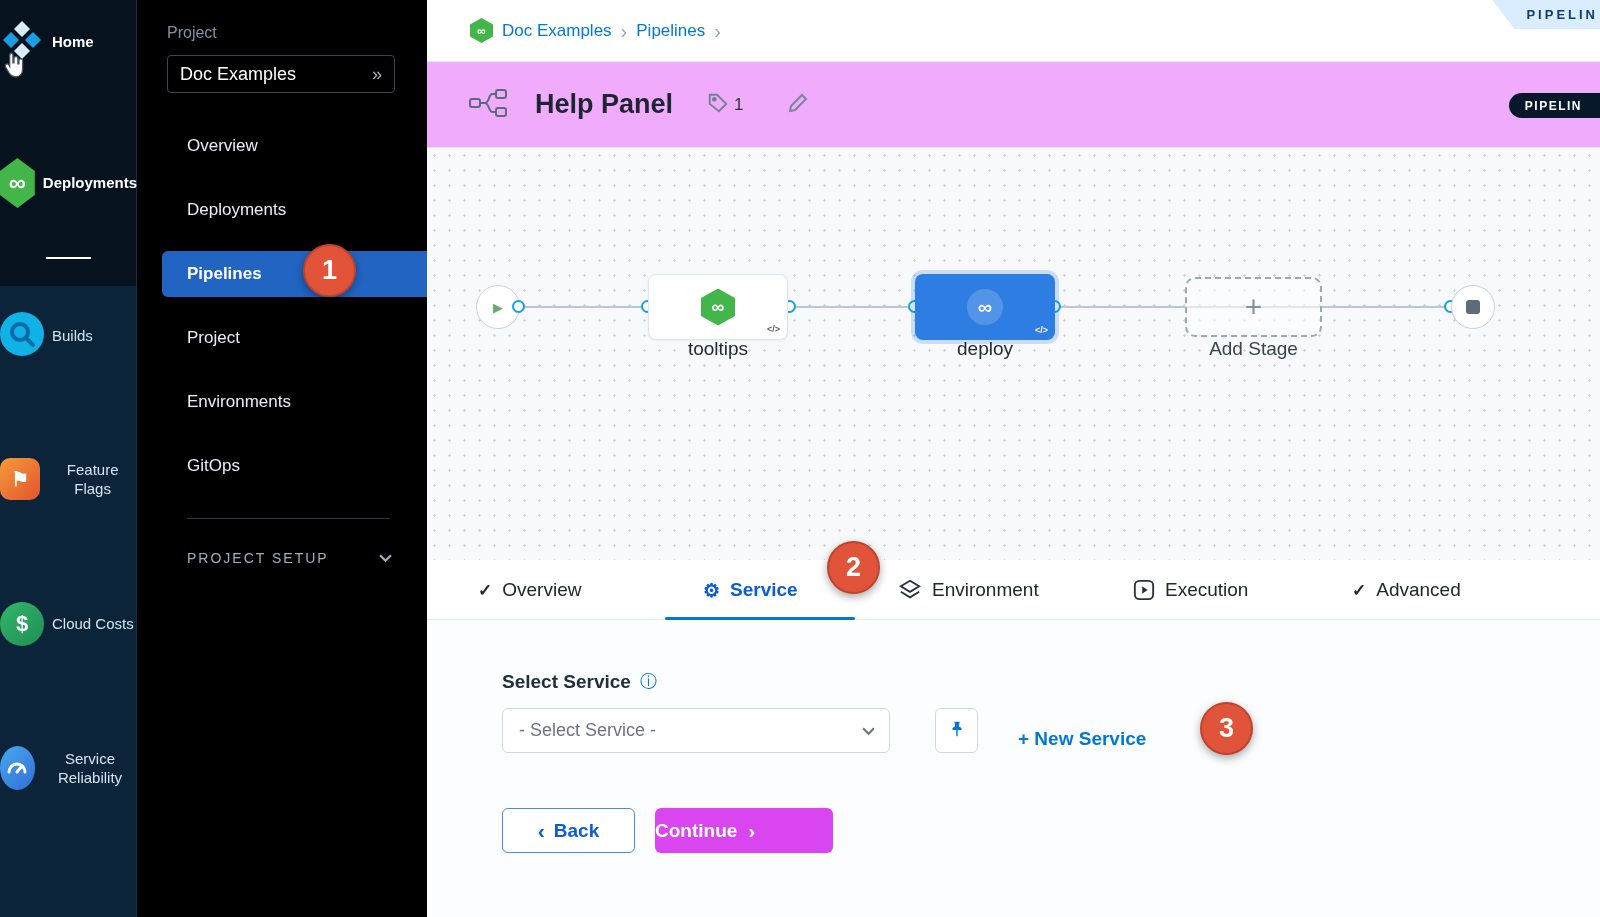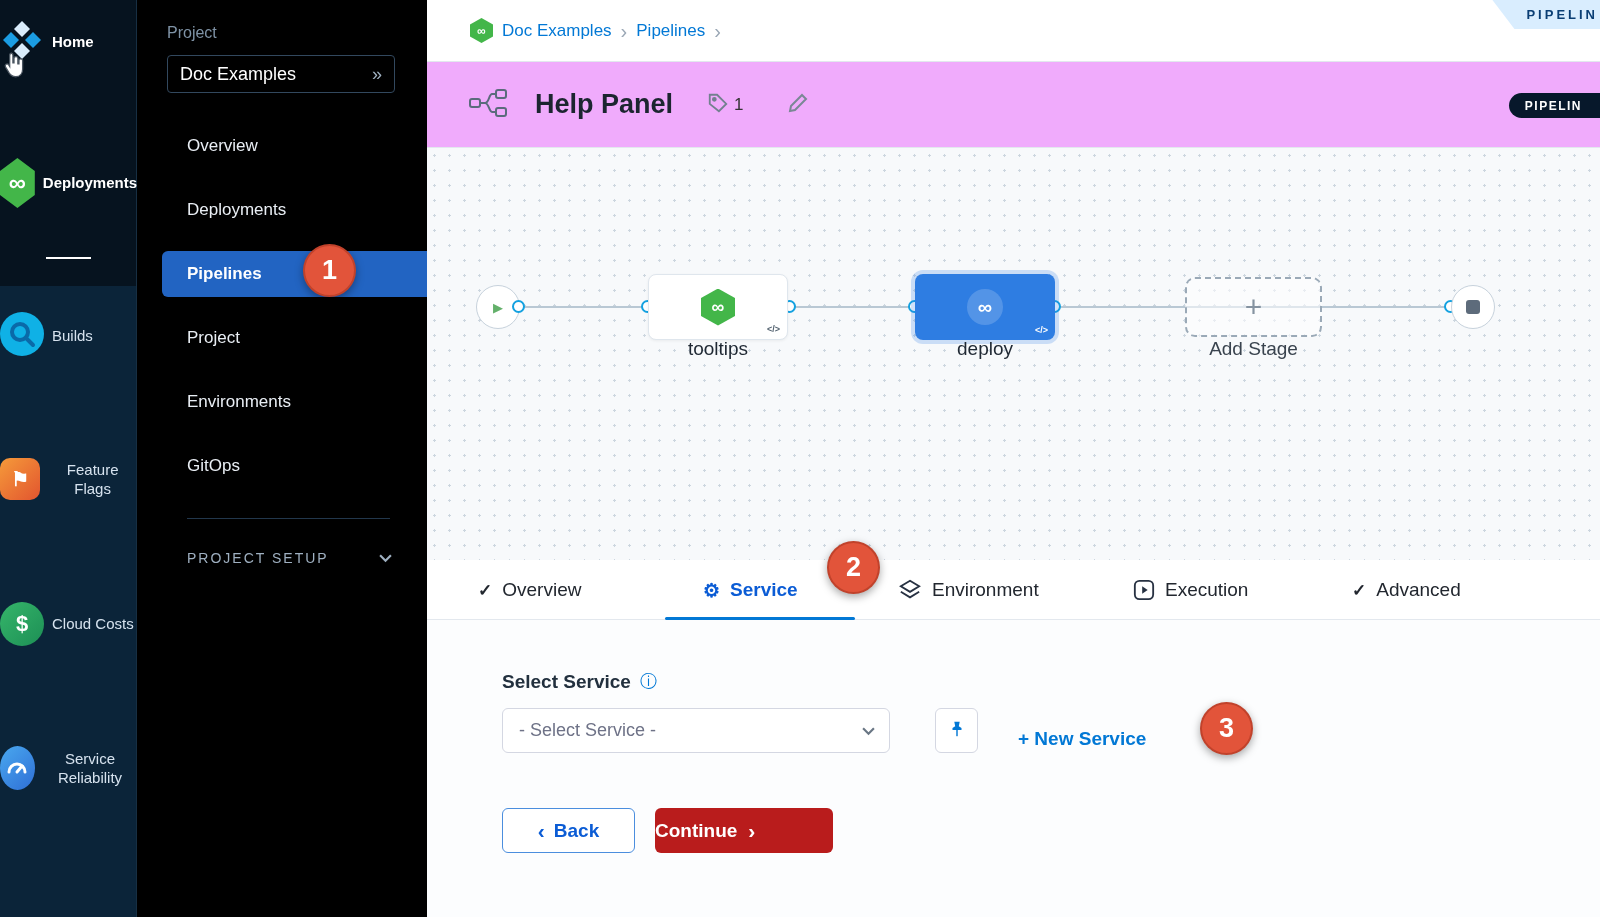--- a/index.html
+++ b/index.html
@@ -77,21 +77,21 @@
 
   
   .content{position:relative;height:297px;background:#fcfdfe;}
   .select-label-row{position:absolute;left:75px;top:50px;display:flex;align-items:center;gap:9px;font-size:19px;font-weight:bold;color:#22303e;}
   .info-ic{color:#0278d5;font-size:17px;font-weight:normal;cursor:pointer;}
   .dropdown{position:absolute;left:75px;top:88px;width:388px;height:45px;border:1px solid #d4d7e2;border-radius:6px;background:#fff;display:flex;align-items:center;justify-content:space-between;padding:0 14px 0 16px;color:#6e7287;font-size:18px;cursor:pointer;}
   .pin-btn{position:absolute;left:508px;top:88px;width:43px;height:45px;border:1px solid #d4d7e2;border-radius:6px;background:#fff;display:flex;align-items:center;justify-content:center;cursor:pointer;}
   .new-service{position:absolute;left:591px;top:108px;font-size:19px;font-weight:bold;color:#0278d5;cursor:pointer;background:none;border:none;}
   .buttons{position:absolute;left:75px;top:188px;display:flex;gap:20px;}
   .btn-back{width:133px;height:45px;border:1px solid #4b8ede;border-radius:6px;background:#fff;color:#0b5cd5;font-size:19px;font-weight:bold;display:flex;align-items:center;justify-content:center;gap:9px;cursor:pointer;}
-  .btn-continue{width:178px;height:45px;border:none;border-radius:6px;background:#b91c1c;color:#fff;font-size:19px;font-weight:bold;display:flex;align-items:center;justify-content:flex-start;gap:11px;cursor:pointer;}
+  .btn-continue{width:178px;height:45px;border:none;border-radius:6px;background:#d946ef;color:#fff;font-size:19px;font-weight:bold;display:flex;align-items:center;justify-content:flex-start;gap:11px;cursor:pointer;}
   .bchev{font-size:21px;line-height:1;font-weight:bold;}
 
   
   .anno{position:absolute;width:53px;height:53px;border-radius:50%;background:#e2543a;border:2px solid rgba(160,48,28,.5);box-shadow:0 3px 8px rgba(0,0,0,.35);color:#fff;font-size:27px;font-weight:bold;display:flex;align-items:center;justify-content:center;z-index:50;}
   .anno1{left:303px;top:244px;} .anno2{left:827px;top:541px;} .anno3{left:1200px;top:702px;}
   .cursor{position:absolute;left:2px;top:52px;z-index:60;}
 </style>
 </head>
 <body>
 

